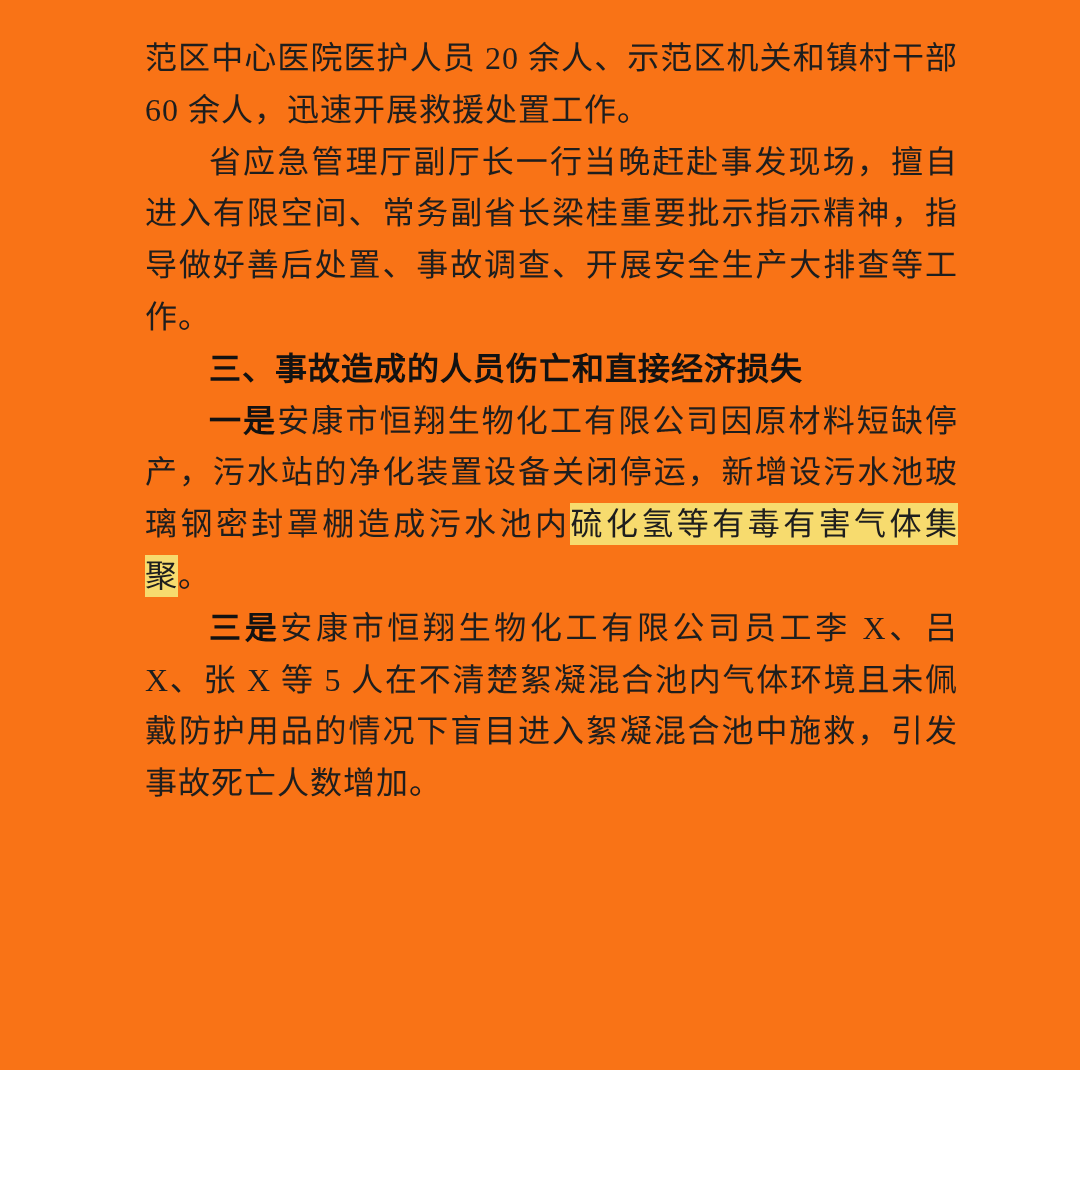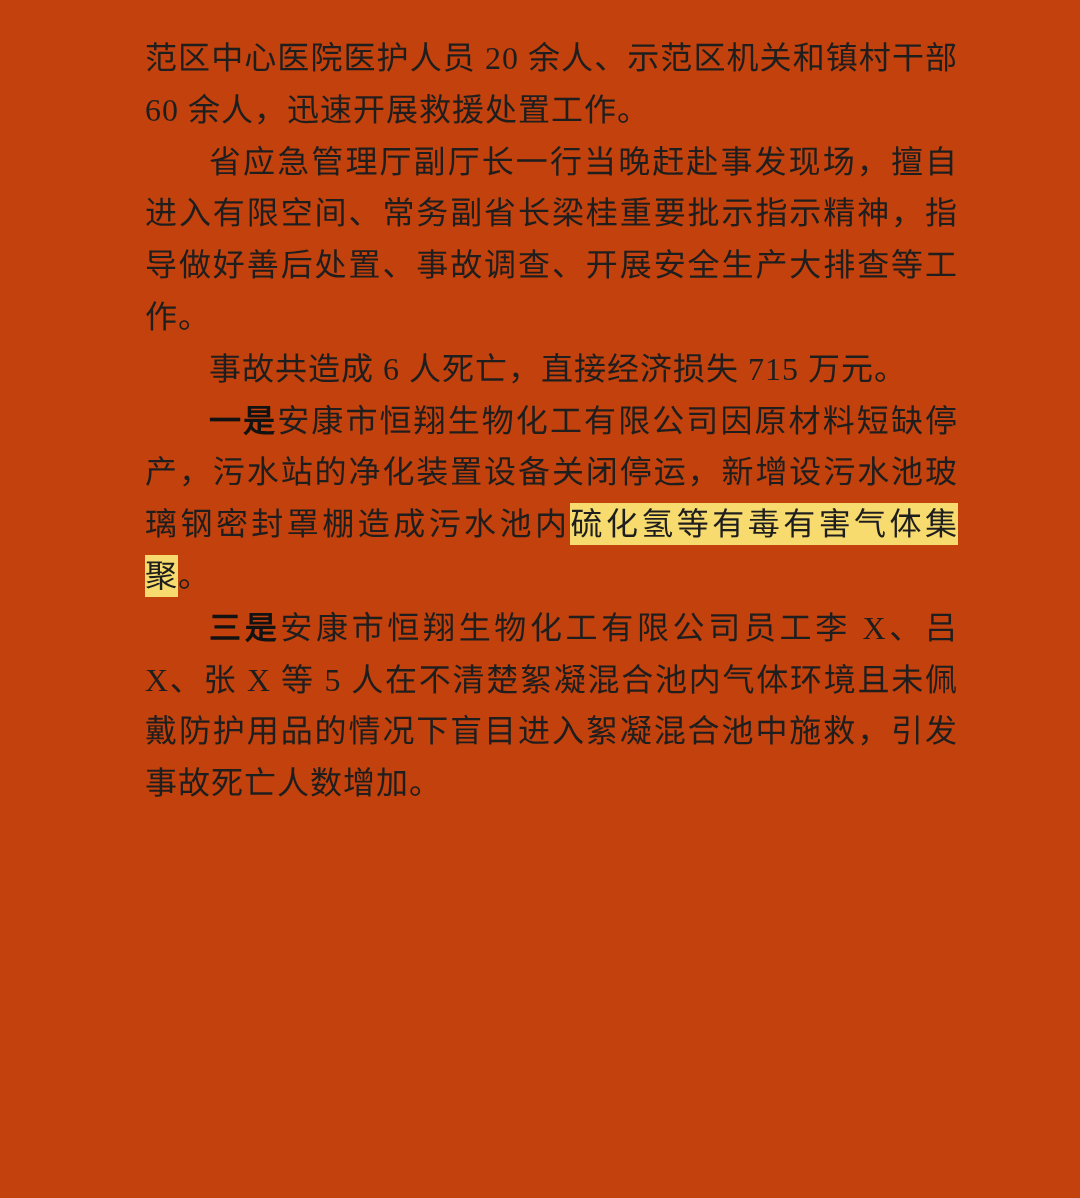--- a/index.html
+++ b/index.html
@@ -3,23 +3,23 @@
 <meta charset="utf-8">
 <style>
   html, body {
     margin: 0;
     padding: 0;
     background: #ffffff;
   }
   .page {
     position: relative;
     width: 1080px;
-    height: 1198px;
+    height: 1070px;
     box-sizing: border-box;
-    background: #c2410c;
+    background: #f97316;
     padding: 33px 122px 0 145px;
     overflow: hidden;
   }
   .doc p {
     margin: 0;
     font-family: "Liberation Serif", "DejaVu Serif", serif;
     font-size: 32px;
     line-height: 51.8px;
     letter-spacing: 1px;
     color: #1e1e1e;
@@ -44,17 +44,17 @@
     padding: 3px 0;
   }
 </style>
 </head>
 <body>
 
 <div class="page">
   <div class="doc">
       <p class="body"><span>范区中心医院医护人员 20 余人、示范区机关和镇村干部 60 余人，迅速开展救援处置工作。</span></p>
       <p class="body indent"><span>省应急管理厅副厅长一行当晚赶赴事发现场，擅自进入有限空间、常务副省长梁桂重要批示指示精神，指导做好善后处置、事故调查、开展安全生产大排查等工作。</span></p>
-      <p class="body indent"><span>事故共造成 6 人死亡，直接经济损失 715 万元。</span></p>
+      <p class="heading indent"><span>三、事故造成的人员伤亡和直接经济损失</span></p>
       <p class="body indent"><span class="b">一是</span><span>安康市恒翔生物化工有限公司因原材料短缺停产，污水站的净化装置设备关闭停运，新增设污水池玻璃钢密封罩棚造成污水池内</span><span class="hl">硫化氢等有毒有害气体集聚</span><span>。</span></p>
       <p class="body indent"><span class="b">三是</span><span>安康市恒翔生物化工有限公司员工李 X、吕 X、张 X 等 5 人在不清楚絮凝混合池内气体环境且未佩戴防护用品的情况下盲目进入絮凝混合池中施救，引发事故死亡人数增加。</span></p>
     </div>
 </div>
 
 </body></html>

